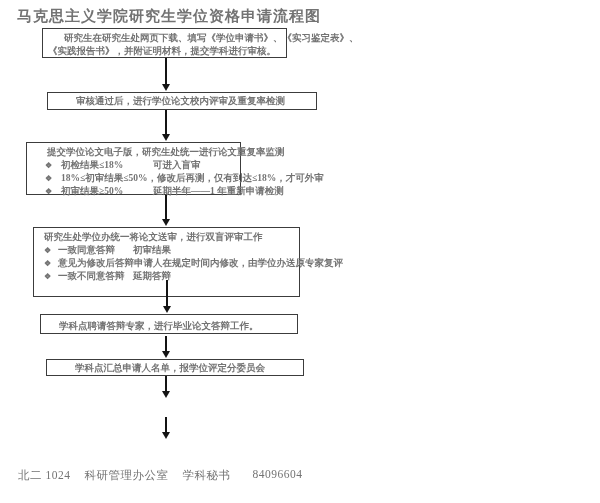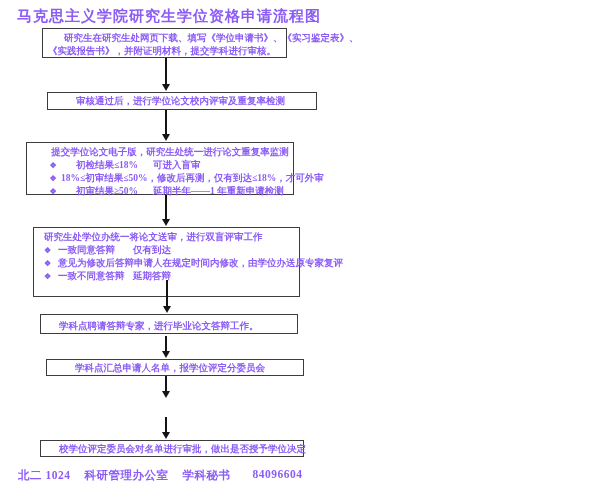--- a/index.html
+++ b/index.html
@@ -1,38 +1,38 @@
 <!DOCTYPE html>
 <html><head>
 <meta charset="utf-8">
 <style>
   html,body{margin:0;padding:0;background:#fff;}
   #canvas{
     position:relative;width:600px;height:503px;background:#ffffff;overflow:hidden;
-    font-family:"Liberation Serif","DejaVu Serif",serif;color:#8b5cf6;
+    font-family:"Liberation Serif","DejaVu Serif",serif;color:#737373;
   }
   #doc-title{
     position:absolute;left:17px;top:7px;font-size:15px;font-weight:bold;
     letter-spacing:1px;white-space:nowrap;
   }
   .box{
     position:absolute;border:1.5px solid #3c3c3c;background:#fff;
     font-size:9.5px;font-weight:bold;line-height:13px;box-sizing:border-box;
     white-space:nowrap;
   }
   .box .ln{white-space:nowrap;}
   .row{display:flex;white-space:nowrap;}
   .marker{flex:none;font-size:8px;}
   .cond{flex:none;white-space:nowrap;}
   .res{white-space:nowrap;}
   
   .b1{left:42px;top:28px;width:245px;height:30px;padding:3px 18px 0 5px;}
   .b1 .ln:first-child{padding-left:16px;}
   .b2{left:47px;top:92px;width:270px;height:18px;padding:2px 0 0 28px;}
-  .b3{left:26px;top:142px;width:268px;height:53px;padding:3px 0 0 0;text-align:center;}
+  .b3{left:26px;top:142px;width:215px;height:53px;padding:3px 0 0 0;}
   .b3 .heading{padding-left:20px;}
   .b3 .row{margin-left:18px;}
   .b3 .marker{width:16px;}
   .b3 .cond{min-width:92px;}
   .b4{left:33px;top:227px;width:267px;height:70px;padding:3px 0 0 0;}
   .b4 .heading{padding-left:10px;}
   .b4 .row{margin-left:10px;}
   .b4 .marker{width:14px;}
   .b4 .cond{min-width:75px;}
   .b5{left:40px;top:314px;width:258px;height:20px;padding:5px 4px 0 18px;}
@@ -52,21 +52,21 @@
   }
   .a1{left:165px;top:58px;height:33px;}
   .a2{left:165px;top:110px;height:31px;}
   .a3{left:165px;top:195px;height:31px;}
   .a4{left:166px;top:280px;height:33px;}
   .a5{left:165px;top:336px;height:22px;}
   .a6{left:165px;top:376px;height:22px;}
   .a7{left:165px;top:417px;height:22px;}
   #footer{
     position:absolute;left:18px;top:468px;display:flex;
-    font-size:11.5px;font-weight:bold;letter-spacing:0.5px;white-space:nowrap;
+    font-size:11.5px;font-weight:normal;letter-spacing:0.5px;white-space:nowrap;
   }
   #footer .seg{margin-right:14px;}
   #footer .seg:last-child{margin-right:0;margin-left:8px;}
 </style>
 </head>
 <body>
 
 <div id="canvas">
 
   <div id="doc-title">马克思主义学院研究生学位资格申请流程图</div>
@@ -112,21 +112,21 @@
   <div class="arrow a3">
       <div class="shaft"></div>
       <div class="head"></div>
     </div>
 
   <div class="box b4">
     <div class="ln heading">研究生处学位办统一将论文送审，进行双盲评审工作</div>
     <div class="row">
       <span class="marker">❖</span>
       <span class="cond">一致同意答辩</span>
-      <span class="res">仅有到达</span>
+      <span class="res">初审结果</span>
     </div>
     <div class="row">
       <span class="marker">❖</span>
       <span class="cond">意见为修改后答辩</span>
       <span class="res">申请人在规定时间内修改，由学位办送原专家复评</span>
     </div>
     <div class="row">
       <span class="marker">❖</span>
       <span class="cond">一致不同意答辩</span>
       <span class="res">延期答辩</span>
@@ -155,23 +155,20 @@
       <div class="shaft"></div>
       <div class="head"></div>
     </div>
 
 
   <div class="arrow a7">
       <div class="shaft"></div>
       <div class="head"></div>
     </div>
 
-  <div class="box b8">
-    <div class="ln">校学位评定委员会对名单进行审批，做出是否授予学位决定</div>
-  </div>
 
   <div id="footer">
     <span class="seg">北二 1024</span>
     <span class="seg">科研管理办公室</span>
     <span class="seg">学科秘书</span>
     <span class="seg">84096604</span>
   </div>
 
 </div>
 

